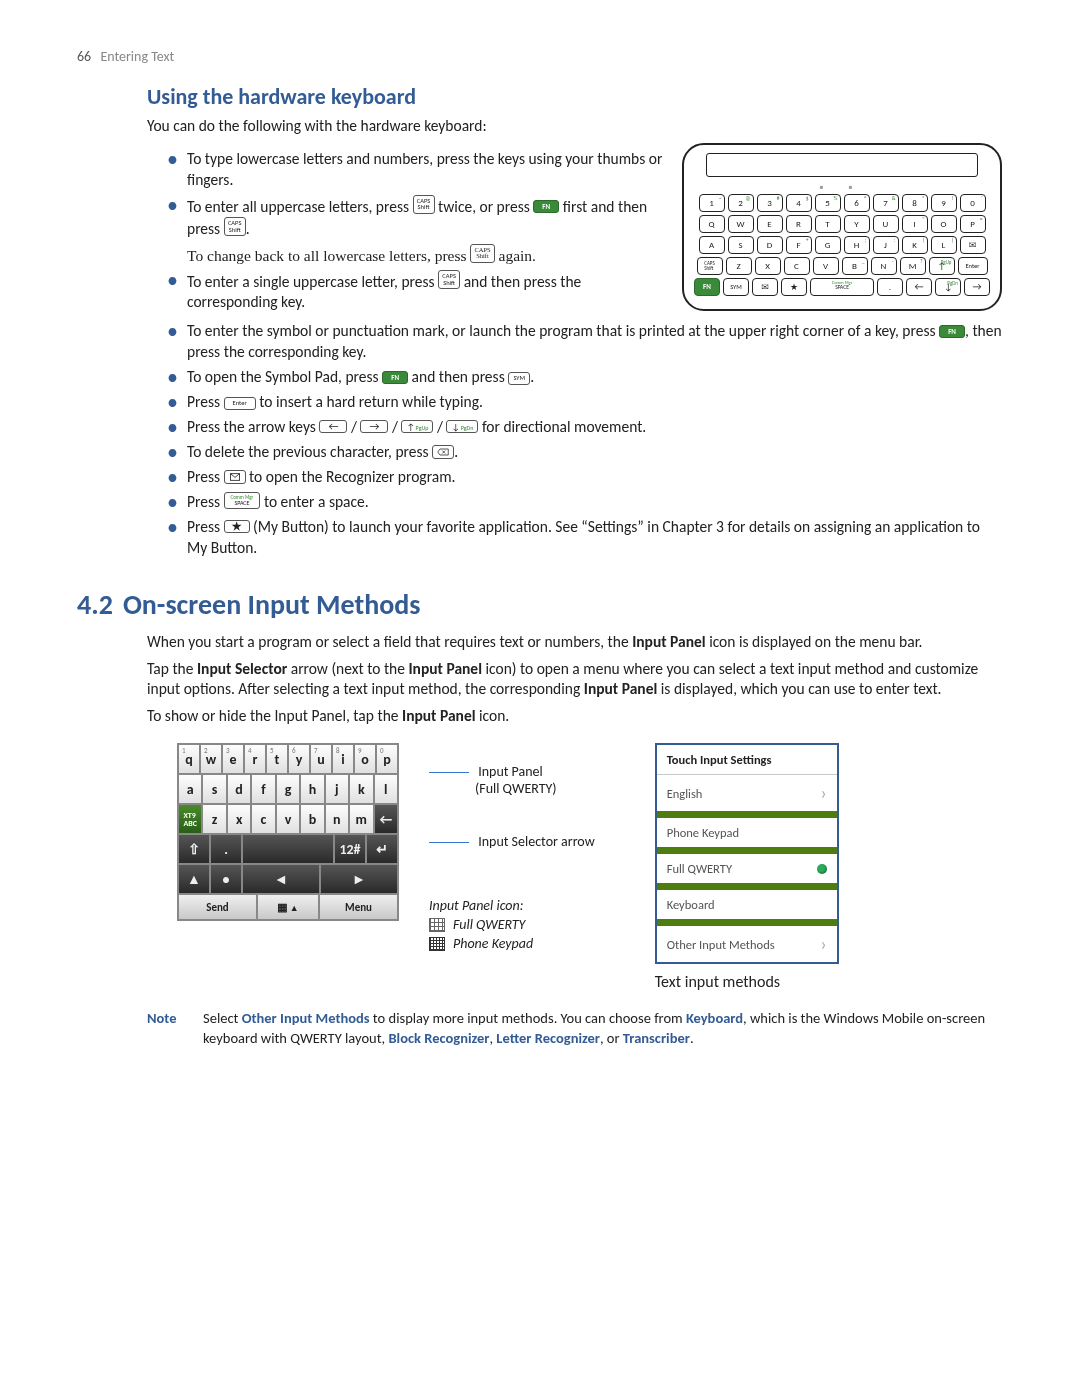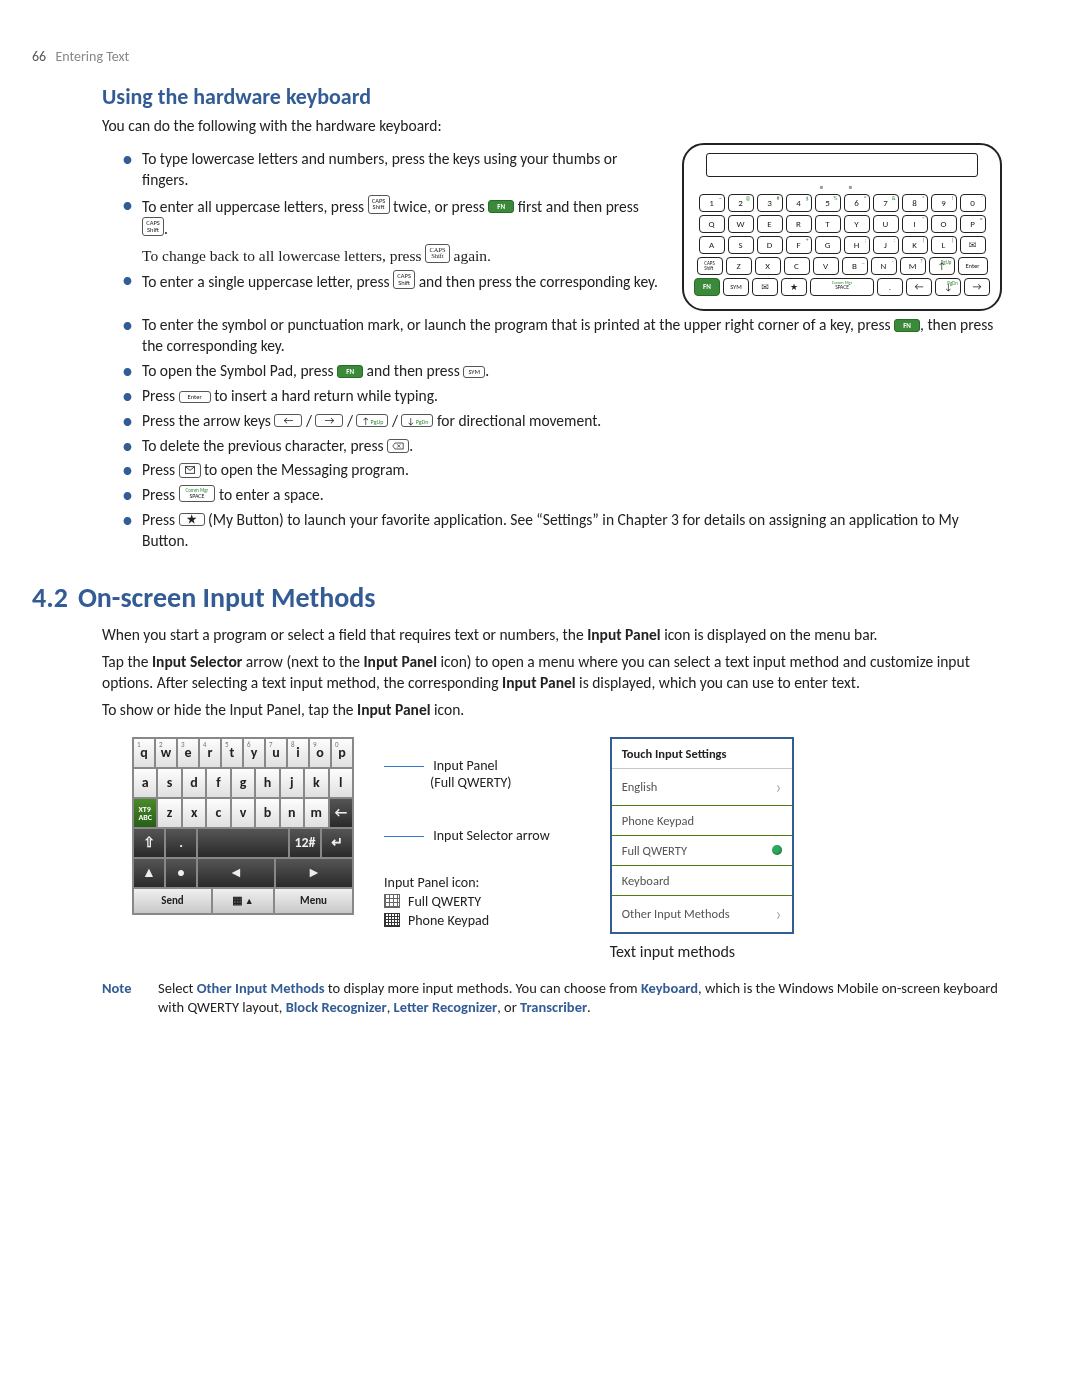--- a/index.html
+++ b/index.html
@@ -4,21 +4,21 @@
 <style>
   body {
     margin: 0;
     padding: 0;
     background: #fff;
     font-family: "Myriad Pro", "Segoe UI", Calibri, sans-serif;
     color: #222;
     width: 1080px;
   }
   .page {
-    padding: 48px 78px 60px 32px;
+    padding: 48px 78px 60px 77px;
     box-sizing: border-box;
   }
   .page-header {
     font-size: 14px;
     color: #888;
     margin-bottom: 18px;
   }
   .page-header .num { color: #555; margin-right: 6px; }
   h2.section-title {
     color: #335c95;
@@ -193,21 +193,21 @@
     font-size:12.5px;
   }
   .menu .mh {
     padding: 7px 10px;
     border-bottom:1px solid #c8c8c8;
     font-weight:700;
     color:#222;
   }
   .menu .mi {
     padding: 7px 10px;
-    border-bottom:1px solid #4d7c0f;
+    border-bottom:7px solid #4d7c0f;
     color:#555;
     display:flex; justify-content:space-between; align-items:center;
   }
   .menu .mi:last-child { border-bottom:none;}
   .mi .chev { color:#aaa; font-size:18px; font-weight:300;}
   .mi .dot { width:10px; height:10px; border-radius:50%; background:#2aaa5a; box-shadow: inset -1px -1px 2px rgba(0,0,0,.3);}
   .menu-caption { font-size:16px; margin-top:8px;}
 
   
   .note-row {
@@ -362,21 +362,21 @@
       </span><span>.</span>
     </li>
     <li>
       <span>Press </span>
       <span class="keycap msg">
         <svg viewBox="0 0 12 9">
             <rect x="0.5" y="0.5" width="11" height="8" fill="none" stroke="#222"></rect>
             <path d="M0.5 0.5 L6 5 L11.5 0.5" fill="none" stroke="#222"></path>
           </svg>
       </span>
-      <span> to open the Messaging program.</span>
+      <span> to open the Recognizer program.</span>
     </li>
     <li>
       <span>Press </span>
       <span class="keycap space"><span class="cm">Comm Mgr</span><span>SPACE</span></span>
       <span> to enter a space.</span>
     </li>
     <li>
       <span>Press </span>
       <span class="keycap star">★</span>
       <span> (My Button) to launch your favorite application. See “Settings” in Chapter 3 for details on assigning an application to My Button.</span>
@@ -462,21 +462,21 @@
     <div class="callouts" style="margin-top:20px;">
       <div class="co" style="margin-top:0;">
         <span class="lead-line"></span>
         <span>Input Panel</span><br>
         <span style="margin-left:46px;">(Full QWERTY)</span>
       </div>
       <div class="co" style="margin-top:36px;">
         <span class="lead-line"></span>
         <span>Input Selector arrow</span>
       </div>
-      <div class="co" style="margin-top:30px;">
+      <div class="co" style="margin-top:47px;font-style:italic;">
         <span>Input Panel icon:</span>
         <div class="icon-row">
             <span class="icon-sq grid4"></span>
             <span>Full QWERTY</span>
           </div>
         <div class="icon-row">
             <span class="icon-sq grid12"></span>
             <span>Phone Keypad</span>
           </div>
       </div>

